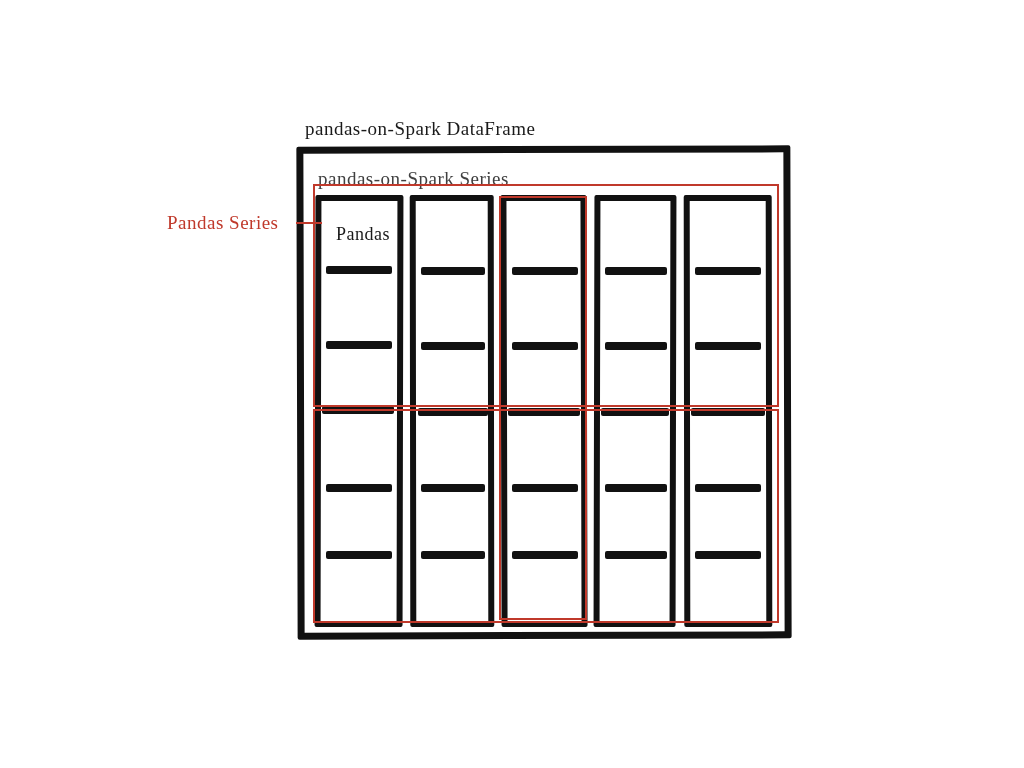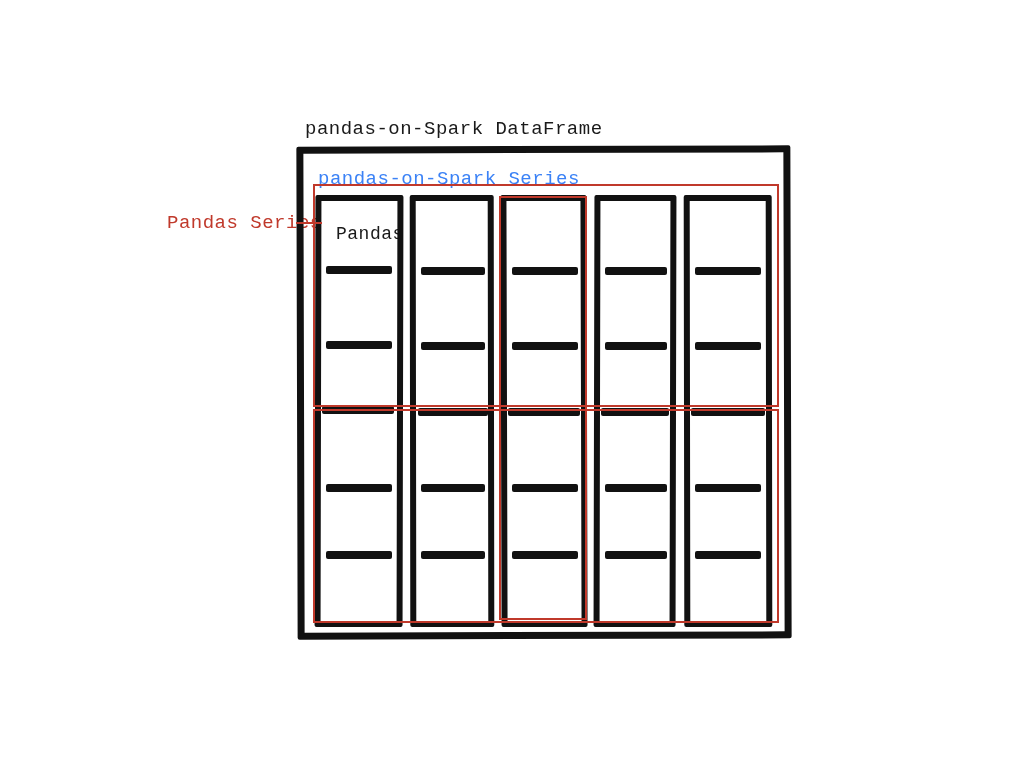--- a/index.html
+++ b/index.html
@@ -13,34 +13,34 @@
     height: 768px;
     background: #ffffff;
     overflow: hidden;
     font-family: "DejaVu Sans", sans-serif;
   }
 
   
   .label {
     position: absolute;
     white-space: nowrap;
-    font-family: Liberation Mono, monospace;
+    font-family: Liberation Serif, serif;
     letter-spacing: 0.5px;
   }
   #df-label {
     left: 305px;
     top: 118px;
     font-size: 19px;
     color: #1a1a1a;
   }
   #series-label {
     left: 318px;
     top: 168px;
     font-size: 19px;
-    color: #3b82f6;
+    color: #404040;
   }
   #pandas-label {
     left: 167px;
     top: 212px;
     font-size: 19px;
     color: #c0392b;
   }
   #value-label {
     left: 336px;
     top: 224px;

